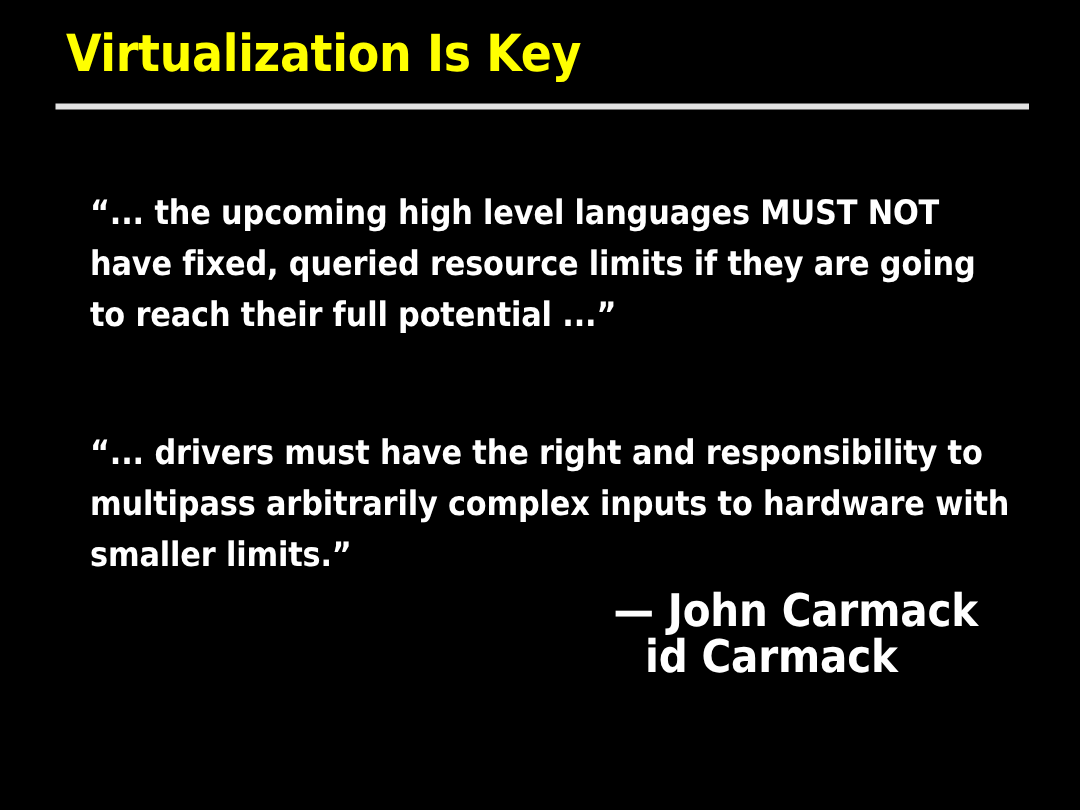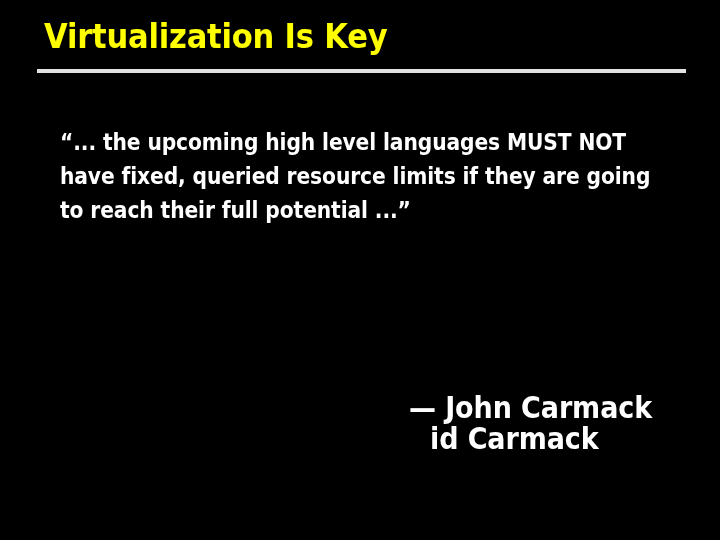--- a/index.html
+++ b/index.html
@@ -95,20 +95,21 @@
 
 <div id="slide">
 
   <div id="slide-title">Virtualization Is Key</div>
 
   <div id="title-rule"></div>
 
   <div id="quote-block">
     <p class="quote-para">“... the upcoming high level languages MUST NOT have fixed, queried resource limits if they are going to reach their full potential ...”</p>
     <div class="para-gap"></div>
+    <p class="quote-para">“... drivers must have the right and responsibility to multipass arbitrarily complex inputs to hardware with smaller limits.”</p>
   </div>
 
   <div id="attribution">
     <div class="attr-line">— John Carmack</div>
     <div class="attr-line attr-indent">id Carmack</div>
   </div>
 
   <div id="attr-date">June 2002</div>
 
 </div>

